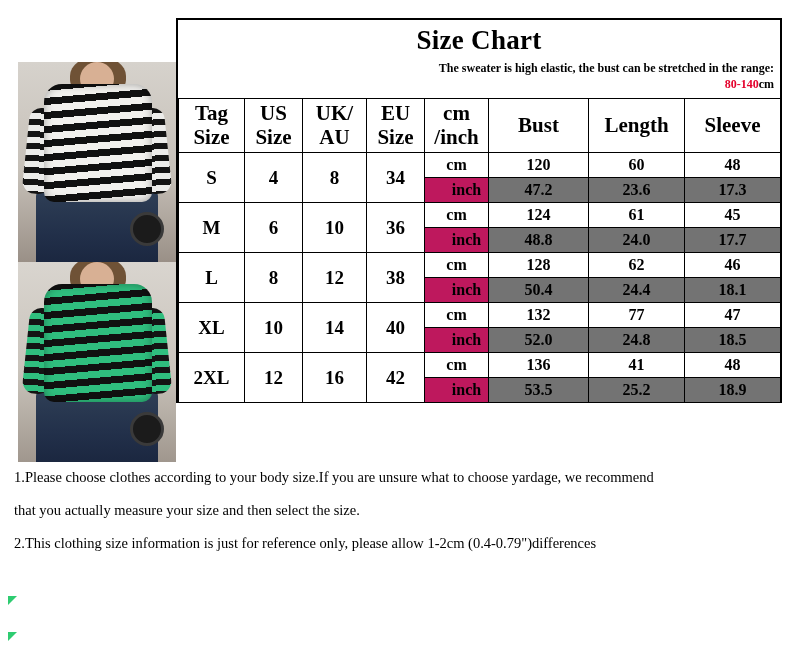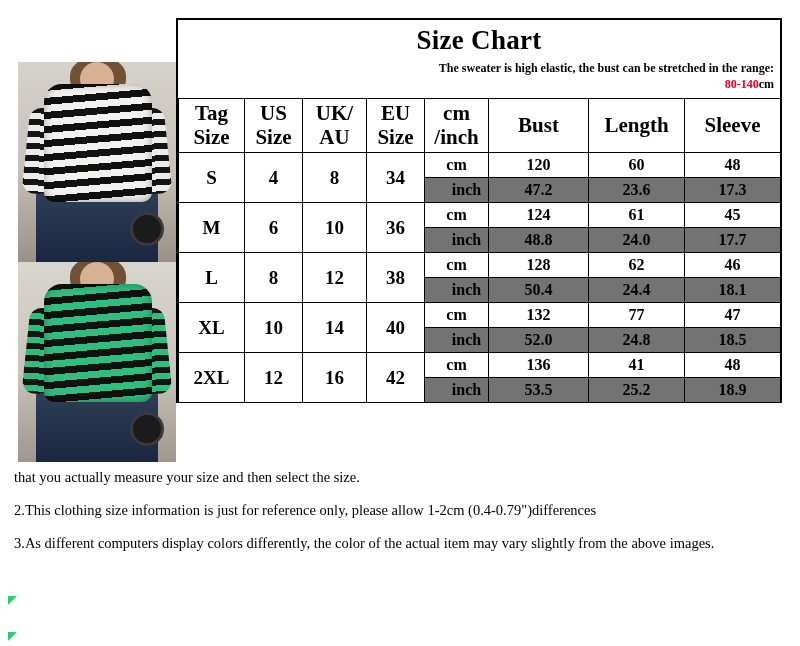--- a/index.html
+++ b/index.html
@@ -261,21 +261,21 @@
   table.size td.size-cell {
     font-size: 19px;
   }
   table.size td.tag-cell {
     font-size: 19px;
   }
   table.size tr.inch-row td {
     background: #737373;
   }
   table.size tr.inch-row td.unit-cell {
-    background: #737373;
+    background: #be185d;
     padding-left: 20px;
   }
 
   
   .notes {
     position: absolute;
     left: 14px;
     top: 470px;
     width: 772px;
     font-size: 14.5px;
@@ -443,21 +443,21 @@
           <td class="unit-cell">inch</td>
           <td>53.5</td>
           <td>25.2</td>
           <td>18.9</td>
         </tr>
       </tbody>
     </table>
   </div>
 
   <div class="notes">
+    <p>1.Please choose clothes according to your body size.If you are unsure what to choose yardage, we recommend</p>
     <p>that you actually measure your size and then select the size.</p>
     <p>2.This clothing size information is just for reference only, please allow 1-2cm (0.4-0.79")differences</p>
-    <p>3.As different computers display colors differently, the color of the actual item may vary slightly from the  above images.</p>
   </div>
 
   <div class="corner c1"></div>
   <div class="corner c2"></div>
 
 </div>
 
 </body></html>

